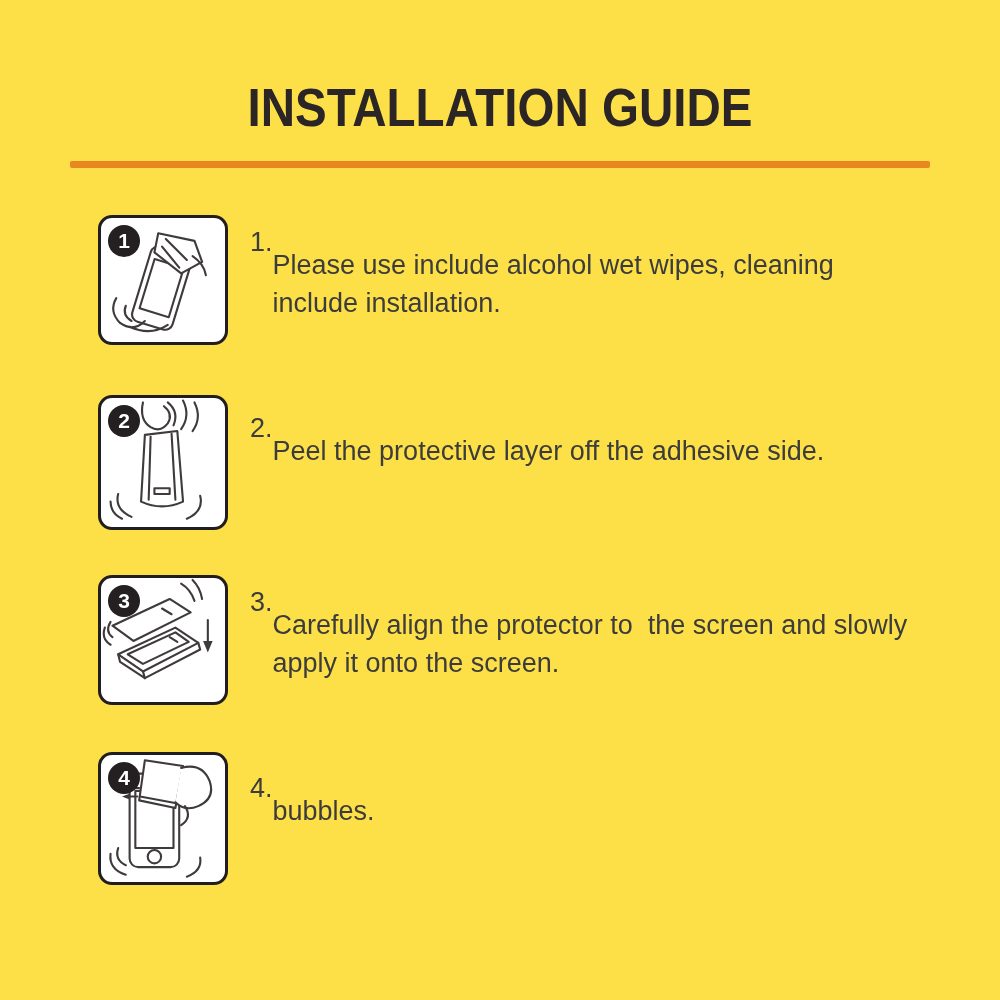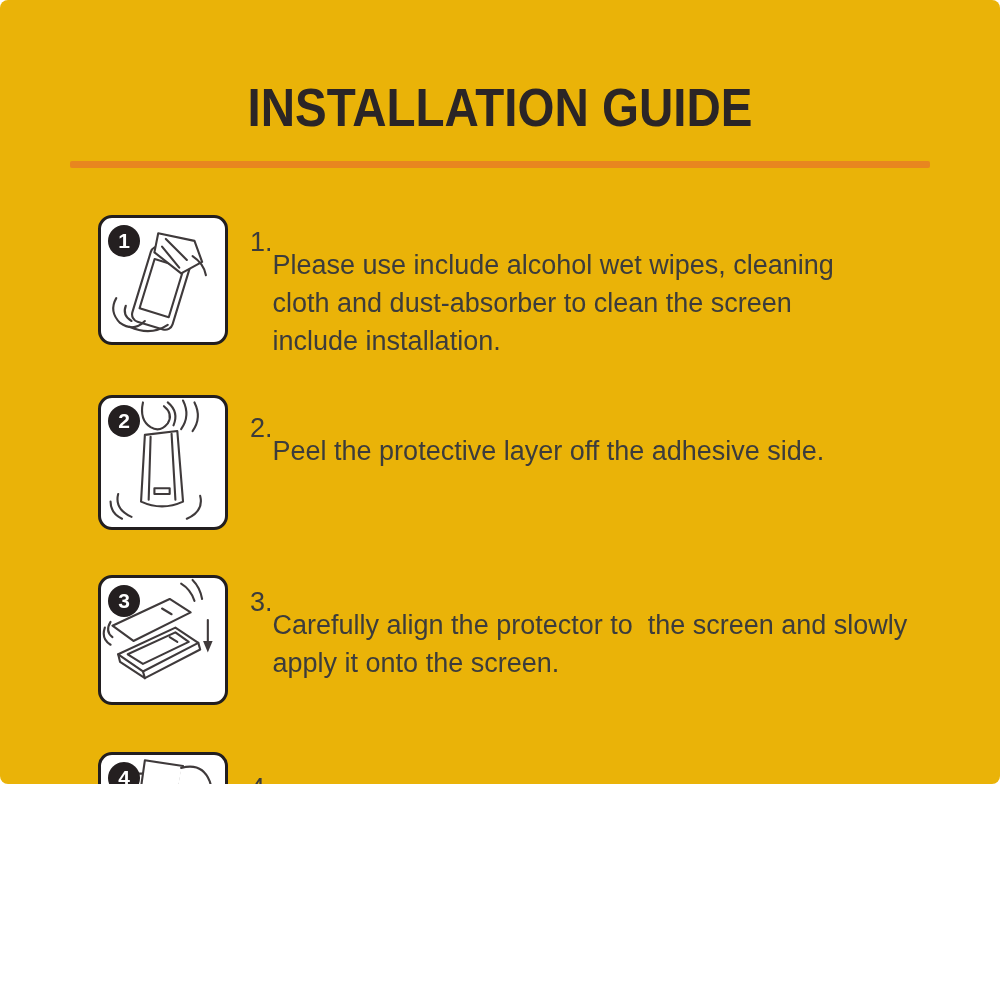--- a/index.html
+++ b/index.html
@@ -1,18 +1,18 @@
 <!DOCTYPE html>
 <html><head>
 <meta charset="utf-8">
 <style>
   html,body{margin:0;padding:0;background:#ffffff;}
   #page{
-    position:relative;width:1000px;height:784px;background:#eab308;
-    font-family:"Liberation Sans", sans-serif;color:#3d3a3b;overflow:hidden;border-radius:8px;
+    position:relative;width:1000px;height:1000px;background:#fde047;
+    font-family:"Liberation Sans", sans-serif;color:#3d3a3b;overflow:hidden;
   }
   
   .title{
     position:absolute;top:76px;left:0;width:1000px;text-align:center;
     font-size:54px;font-weight:bold;color:#2b2526;letter-spacing:0px;
     transform:scaleX(0.88);transform-origin:50% 50%;margin:0;white-space:nowrap;
   }
   .divider{
     position:absolute;top:161px;left:70px;width:860px;height:7px;
     background:#E8861F;border-radius:2px;
@@ -69,21 +69,20 @@
           <path d="M16 84 Q8 98 20 110 Q34 120 46 108"></path>
           <path d="M26 92 Q22 102 32 108"></path>
           <path d="M30 114 Q52 124 70 112"></path>
         </g>
       </svg>
     </div>
     <div class="text">
       <span class="prefix">1.</span>
       <span class="lines">
         <span class="line">Please use include alcohol wet wipes, cleaning</span>
-        <span class="line">cloth and dust-absorber to clean the screen</span>
         <span class="line">include installation.</span>
       </span>
     </div>
   </div>
 
   <div class="step" id="step2">
     <div class="figure">
       <div class="badge">
         <span>2</span>
       </div>

